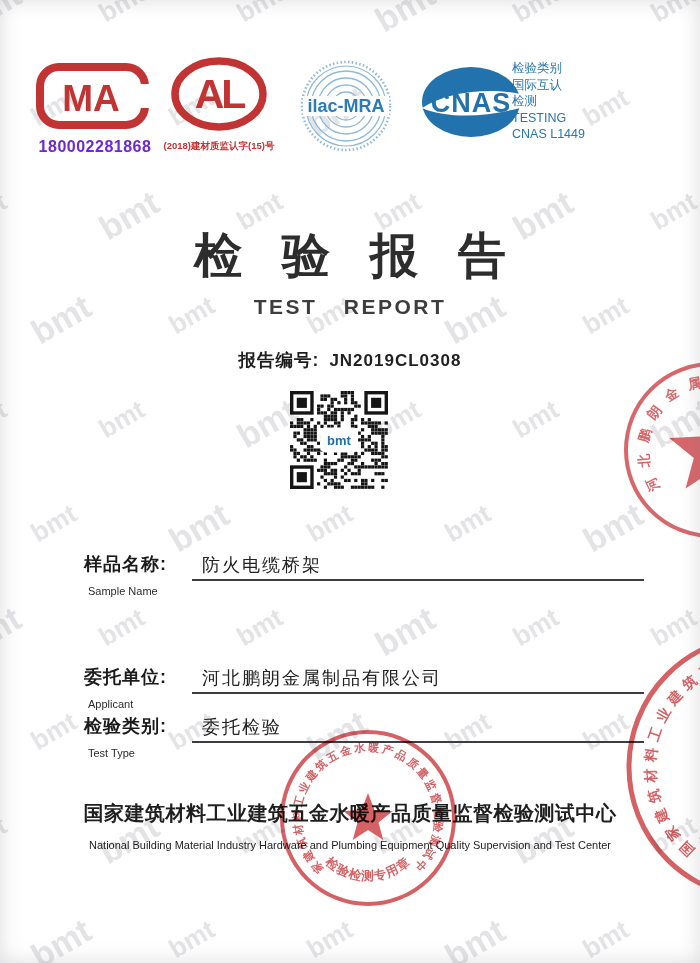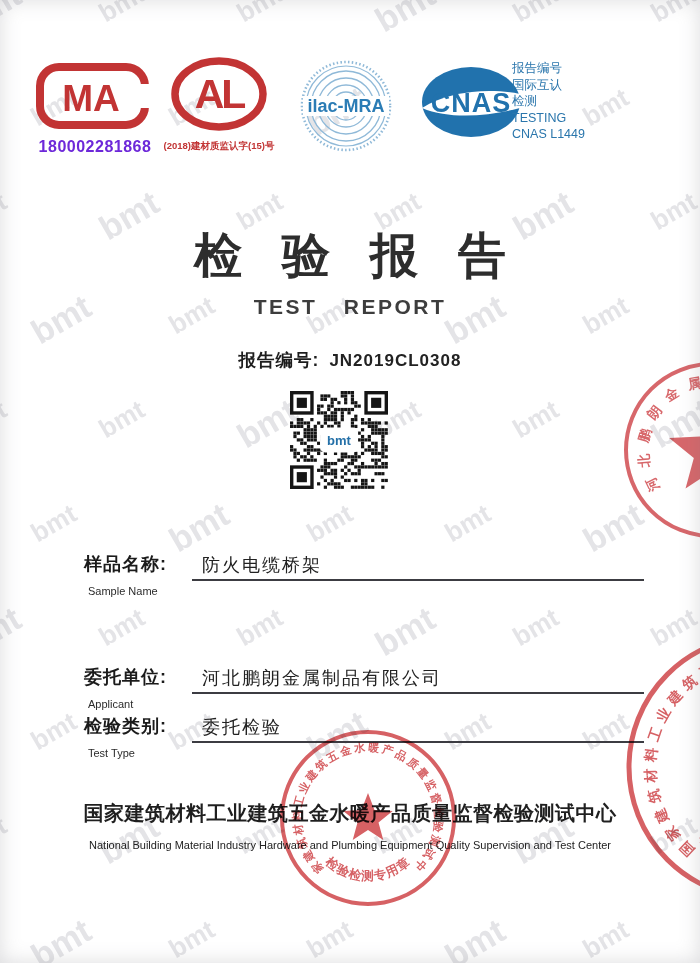--- a/index.html
+++ b/index.html
@@ -159,21 +159,21 @@
 
   <div class="logo logo-cnas">
     <svg width="102" height="76" viewBox="0 0 102 76">
       <ellipse cx="51" cy="38" rx="49" ry="35" fill="#2172ad"></ellipse>
       <path d="M 2 44 C 30 26 72 24 100 30 L 100 44 C 70 52 30 56 2 44 Z" fill="#ffffff"></path>
       <text x="51" y="48" text-anchor="middle" font-size="27" font-weight="bold" fill="#2172ad" letter-spacing="1">CNAS</text>
     </svg>
   </div>
 
   <div class="cnas-text">
-    <div>报告编号</div>
+    <div>检验类别</div>
     <div>国际互认</div>
     <div>检测</div>
     <div class="b">TESTING</div>
     <div class="b">CNAS L1449</div>
   </div>
 
   <h1 class="title">检验报告</h1>
   <div class="title-en">TEST REPORT</div>
 
   <div class="report-no">

